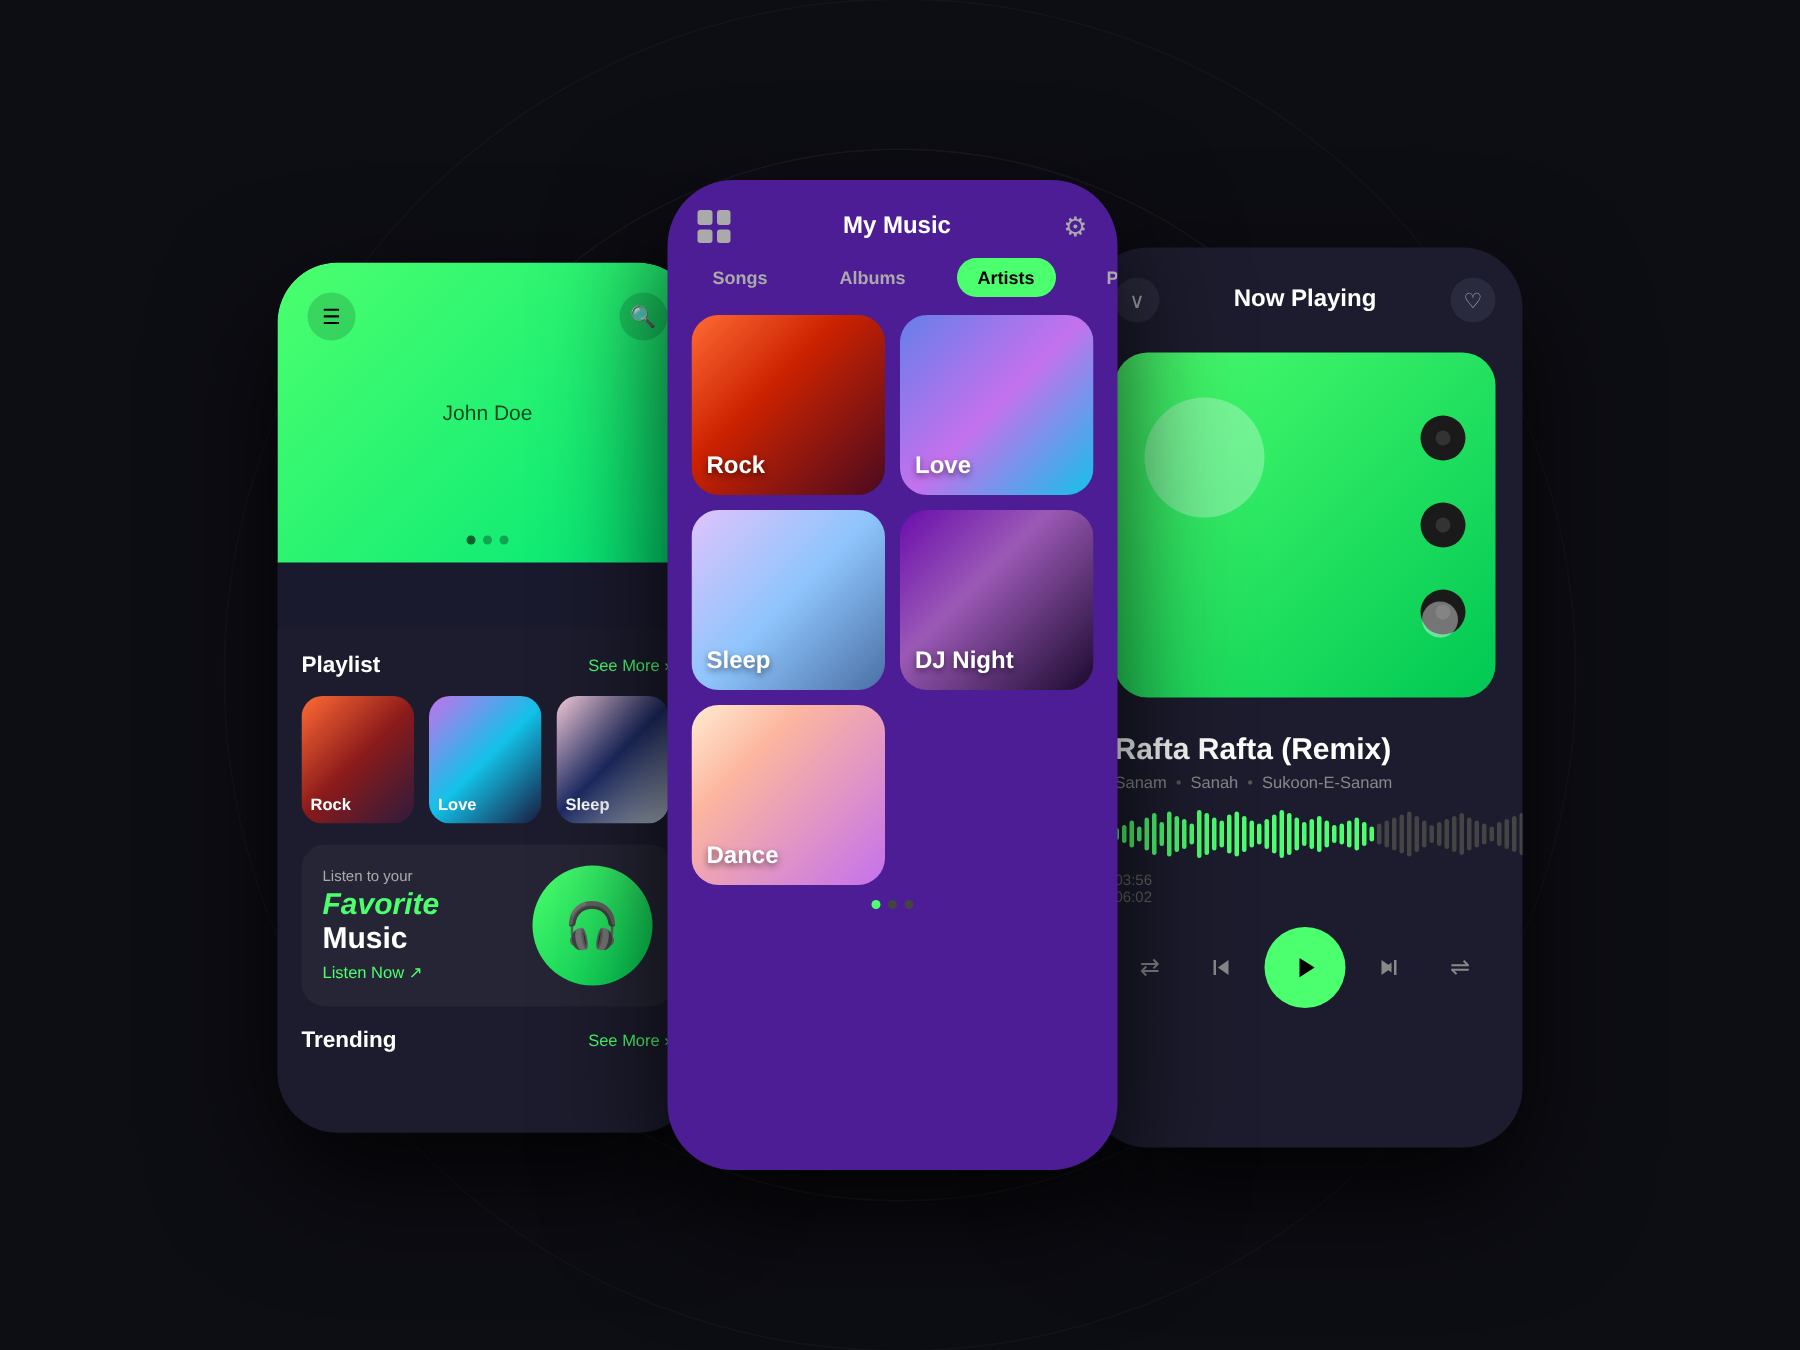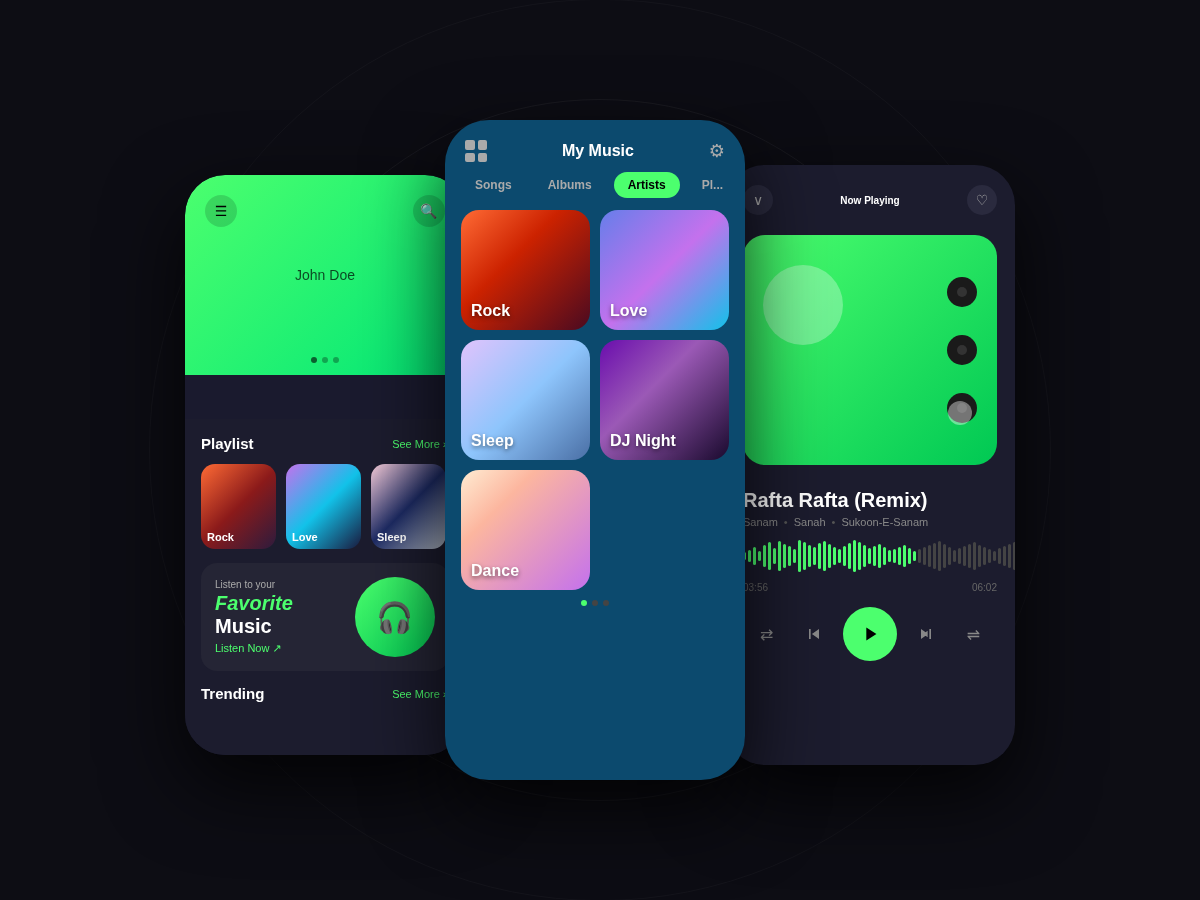--- a/index.html
+++ b/index.html
@@ -275,21 +275,21 @@
     .more-dots {
       color: #666;
       font-size: 16px;
       cursor: pointer;
     }
 
     
     .phone-2 {
       width: 300px;
       height: 660px;
-      background: #0c4a6e;
+      background: #4c1d95;
       z-index: 3;
       border-radius: 44px;
     }
 
     .phone-2-header {
       display: flex;
       justify-content: space-between;
       align-items: center;
       padding: 20px 20px 10px;
     }
@@ -308,21 +308,21 @@
     }
 
     .phone-2-title {
       font-size: 16px;
       font-weight: 700;
       color: #fff;
     }
 
     .tabs-row {
       display: flex;
-      gap: 8px;
+      gap: 20px;
       padding: 0 16px 12px;
       overflow-x: hidden;
     }
 
     .tab-pill {
       padding: 6px 14px;
       border-radius: 20px;
       font-size: 12px;
       font-weight: 600;
       cursor: pointer;
@@ -413,21 +413,21 @@
       border-radius: 50%;
       display: flex;
       align-items: center;
       justify-content: center;
       cursor: pointer;
       color: #aaa;
       font-size: 14px;
     }
 
     .now-playing-title {
-      font-size: 10px;
+      font-size: 16px;
       font-weight: 600;
       color: #fff;
     }
 
     .heart-btn {
       width: 30px;
       height: 30px;
       background: #2a2a3e;
       border-radius: 50%;
       display: flex;
@@ -538,20 +538,21 @@
       flex-shrink: 0;
     }
 
     .wave-bar.played { background: #4cff6e; }
 
     .time-row {
       display: flex;
       justify-content: space-between;
       padding: 0 18px;
       margin-bottom: 14px;
+      flex-direction: column;
     }
 
     .time-label {
       font-size: 10px;
       color: #666;
     }
 
     .controls-row {
       display: flex;
       align-items: center;

